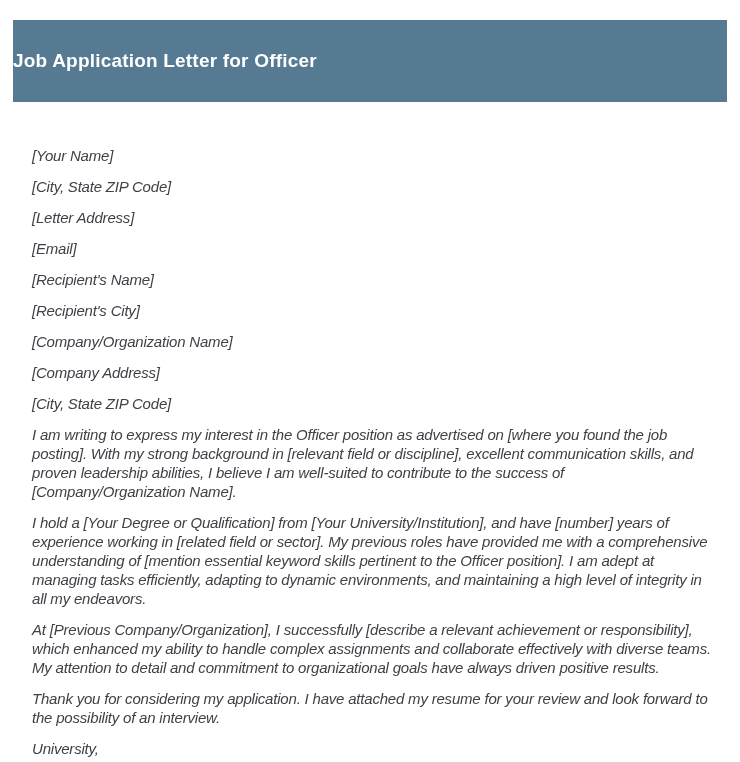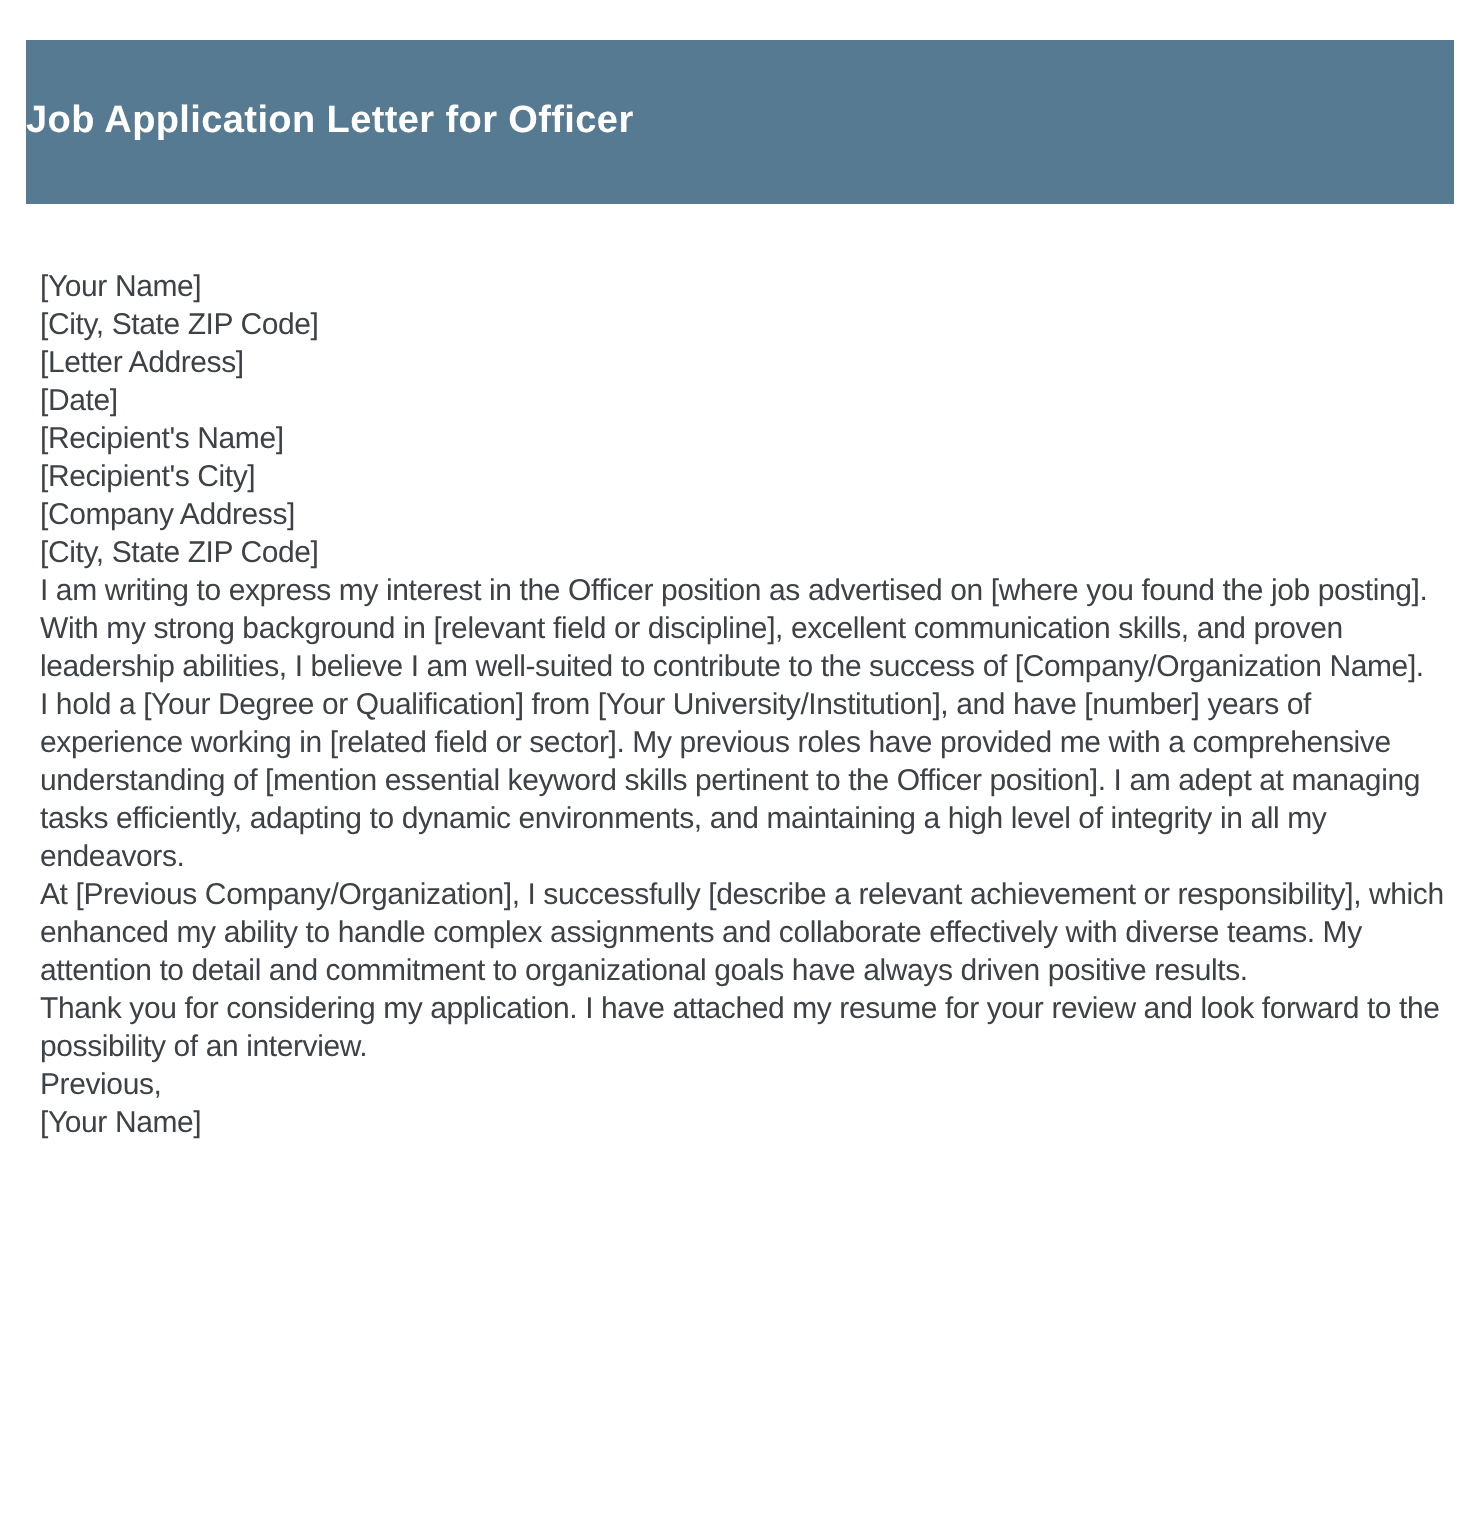--- a/index.html
+++ b/index.html
@@ -36,48 +36,50 @@
     position: absolute;
     left: 20px;
     top: 134px;
     width: 710px;
     font-size: 15px;
     line-height: 19px;
     letter-spacing: -0.2px;
     color: var(--body-fg, #3E4247);
   }
   .line, .para {
-    margin: 0;
+    margin: 12px;
+    font-style: italic;
   }
 </style>
 </head>
 <body>
 
 <div class="page">
 
   <div class="banner">
     <div class="banner-title">Job Application Letter for Officer</div>
   </div>
 
   <div class="letter">
 
     <div class="line">[Your Name]</div>
     <div class="line">[City, State ZIP Code]</div>
     <div class="line">[Letter Address]</div>
-    <div class="line">[Date]</div>
+    <div class="line">[Email]</div>
 
     <div class="line">[Recipient's Name]</div>
     <div class="line">[Recipient's City]</div>
+    <div class="line">[Company/Organization Name]</div>
     <div class="line">[Company Address]</div>
     <div class="line">[City, State ZIP Code]</div>
 
 
     <div class="para">I am writing to express my interest in the Officer position as advertised on [where you found the job posting]. With my strong background in [relevant field or discipline], excellent communication skills, and proven leadership abilities, I believe I am well-suited to contribute to the success of [Company/Organization Name].</div>
     <div class="para">I hold a [Your Degree or Qualification] from [Your University/Institution], and have [number] years of experience working in [related field or sector]. My previous roles have provided me with a comprehensive understanding of [mention essential keyword skills pertinent to the Officer position]. I am adept at managing tasks efficiently, adapting to dynamic environments, and maintaining a high level of integrity in all my endeavors.</div>
     <div class="para">At [Previous Company/Organization], I successfully [describe a relevant achievement or responsibility], which enhanced my ability to handle complex assignments and collaborate effectively with diverse teams. My attention to detail and commitment to organizational goals have always driven positive results.</div>
     <div class="para">Thank you for considering my application. I have attached my resume for your review and look forward to the possibility of an interview.</div>
 
-    <div class="line">Previous,</div>
+    <div class="line">University,</div>
     <div class="line">[Your Name]</div>
 
   </div>
 
 </div>
 
 </body></html>

